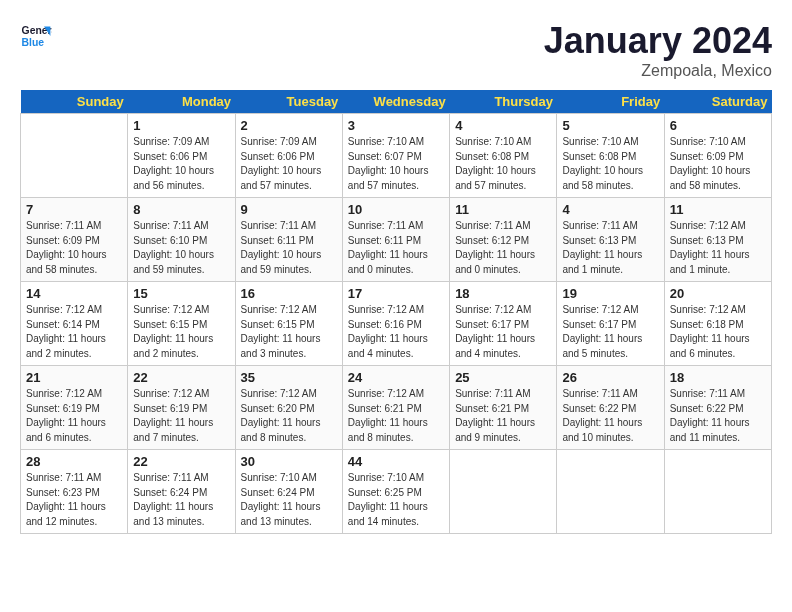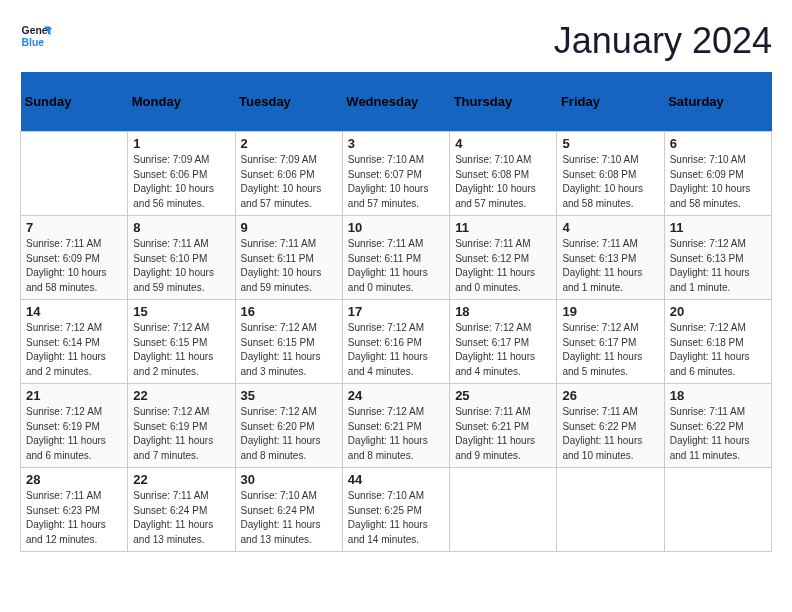--- a/index.html
+++ b/index.html
@@ -23,37 +23,37 @@
     }
     .logo-icon {
       width: 32px;
       height: 32px;
     }
     .title-block {
       text-align: right;
     }
     .calendar-title {
       font-size: 36px;
-      font-weight: normal;
+      font-weight: bold;
       color: #1a1a2e;
     }
     .calendar-subtitle {
       font-size: 16px;
       color: #555;
     }
     table {
       width: 100%;
       border-collapse: collapse;
       font-size: 11px;
     }
     th {
       background-color: #1565c0;
-      color: #000000;
-      padding: 22px 4px;
-      text-align: left;
+      color: #fde047;
+      padding: 4px 4px;
+      text-align: right;
       font-size: 13px;
       font-weight: bold;
     }
     td {
       border: 1px solid #ccc;
       vertical-align: top;
       padding: 4px 5px;
       min-height: 80px;
       width: calc(100% / 7);
     }
@@ -84,20 +84,21 @@
 <div class="header">
   <div class="logo">
     <svg class="logo-icon" viewBox="0 0 40 40" xmlns="http://www.w3.org/2000/svg">
       <text x="2" y="18" font-size="13" font-weight="bold" fill="#1a1a2e" font-family="Arial">General</text>
       <text x="2" y="32" font-size="13" font-weight="bold" fill="#1e88e5" font-family="Arial">Blue</text>
       <polygon points="30,8 38,8 38,20" fill="#1e88e5"></polygon>
     </svg>
   </div>
   <div class="title-block">
     <div class="calendar-title">January 2024</div>
+    <div class="calendar-subtitle">Zempoala, Mexico</div>
   </div>
 </div>
 
 <table>
   <thead>
     <tr>
       <th>Sunday</th>
       <th>Monday</th>
       <th>Tuesday</th>
       <th>Wednesday</th>

